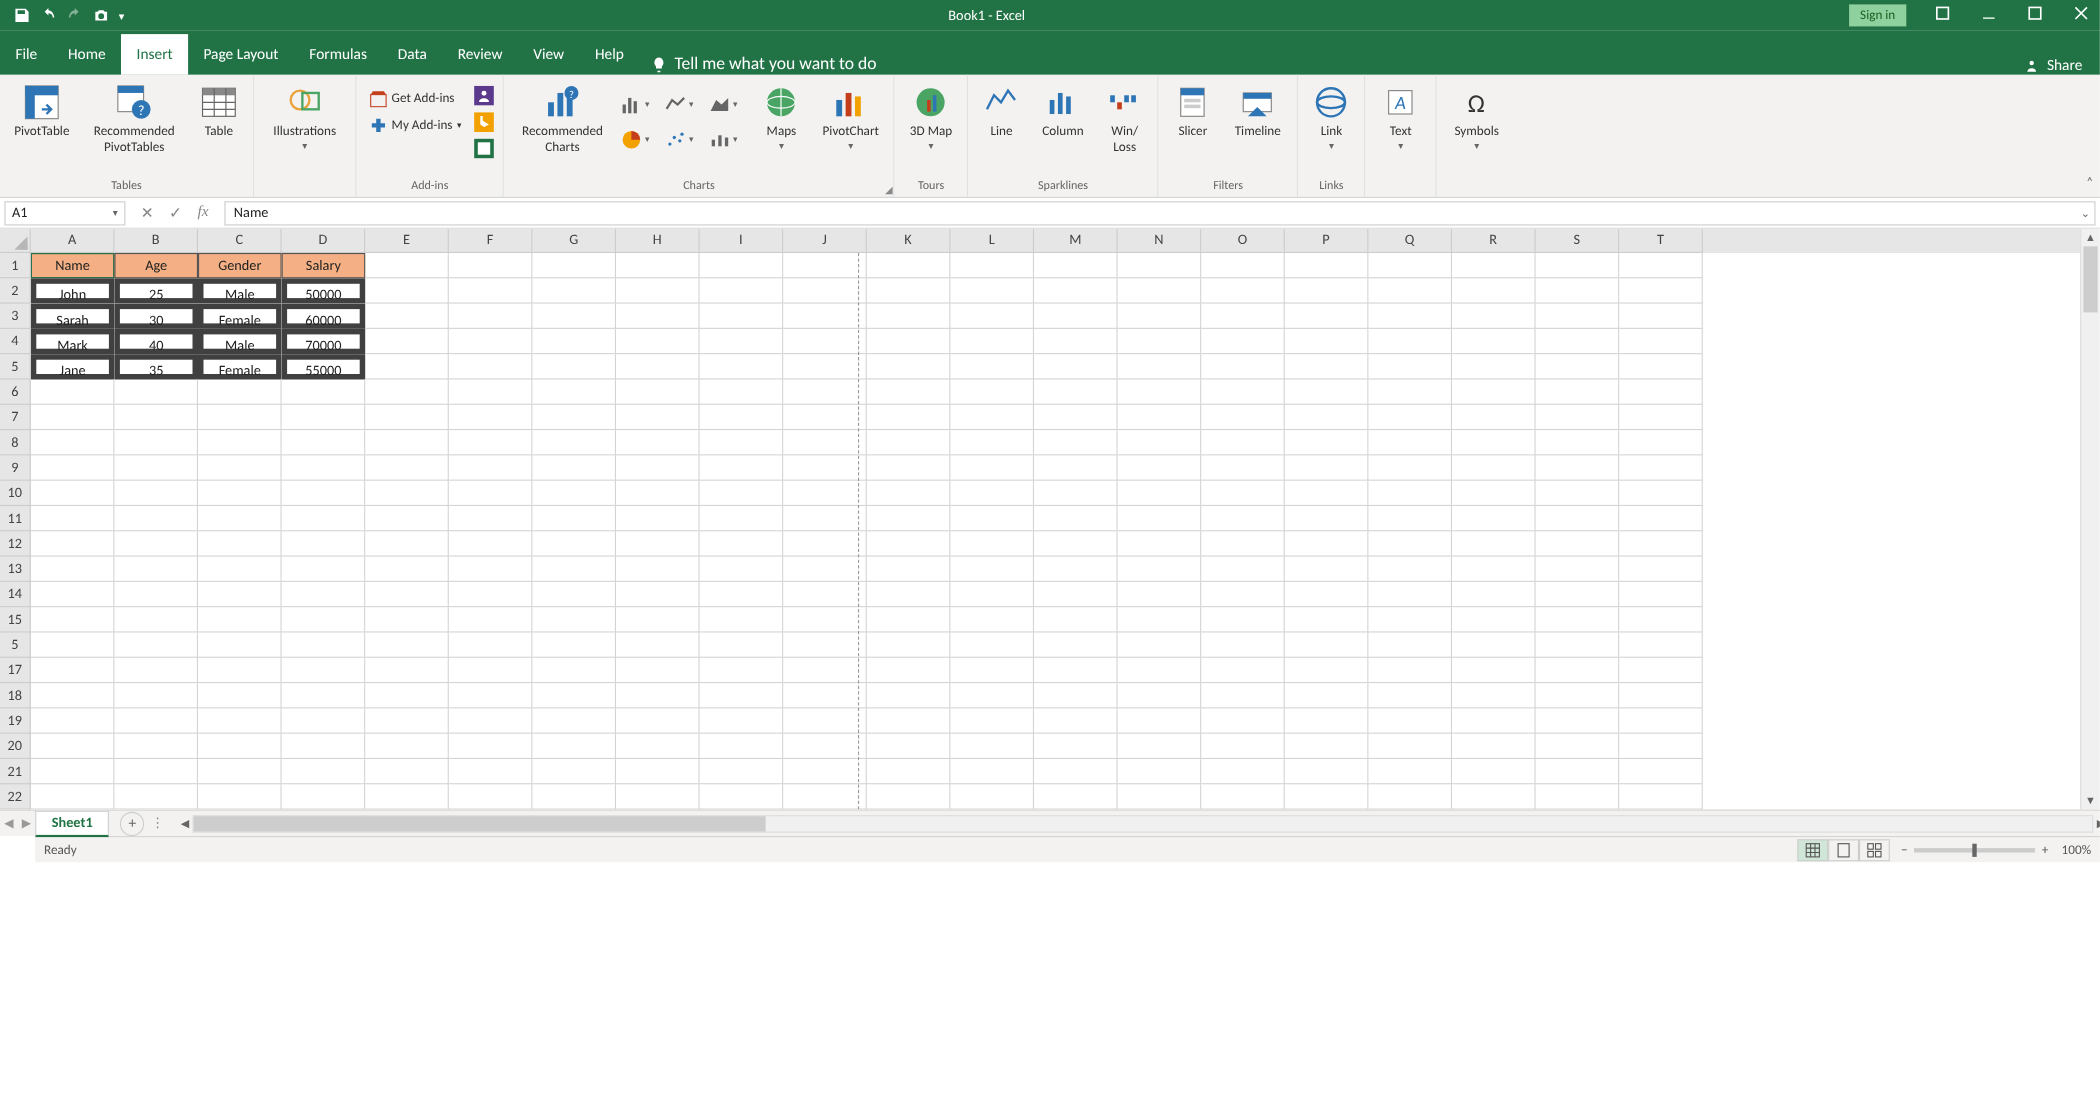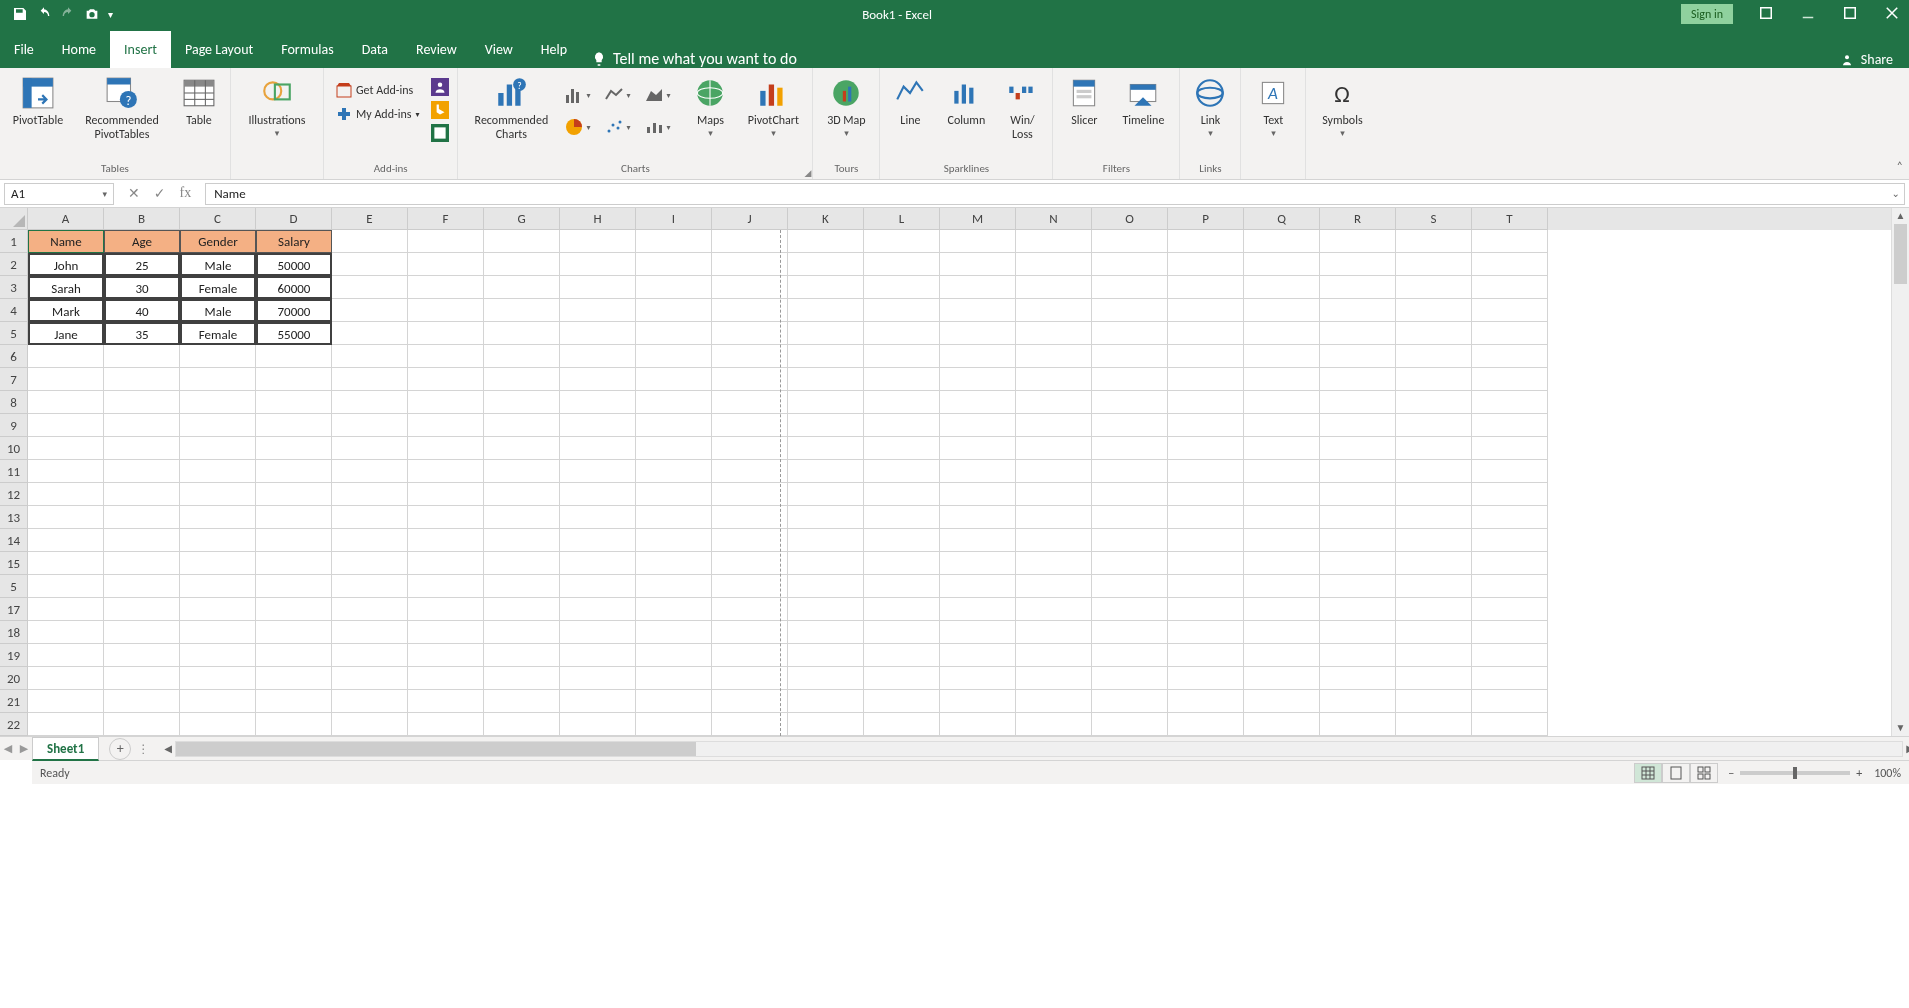--- a/index.html
+++ b/index.html
@@ -40,37 +40,37 @@
   .chartcell .dd { font-size:8px; color:#666; margin-left:2px; }
   .collapse-arrow { position:absolute; right:6px; bottom:6px; font-size:12px; color:#666; cursor:pointer; }
   .dbox { position:absolute; right:1px; bottom:1px; font-size:9px; color:#888; }
 
   
   .fbar { height:28px; border-bottom:1px solid #d4d4d4; display:flex; align-items:center; background:#fff; }
   .namebox { width:110px; border:1px solid #ccc; margin:2px 4px; height:22px; display:flex; align-items:center; padding:0 6px; font-size:13px; justify-content:space-between; }
   .namebox .dd { font-size:9px; color:#666; }
   .fbar-btns { display:flex; gap:14px; padding:0 10px; color:#888; }
   .fbar-btns span { cursor:pointer; font-size:14px; }
-  .fx { font-family:serif; }
+  .fx { font-style:italic; font-family:serif; }
   .formula-input { flex:1; border:1px solid #ccc; height:22px; margin:2px 4px; padding:0 8px; font-size:13px; display:flex; align-items:center; position:relative; }
   .formula-input .exp { position:absolute; right:4px; font-size:10px; color:#666; cursor:pointer; }
 
   
   .gridwrap { position:relative; height:528px; overflow:hidden; background:#fff; }
   .corner { position:absolute; left:0; top:0; width:28px; height:22px; background:#e6e6e6; border-right:1px solid #ccc; border-bottom:1px solid #ccc; z-index:2; }
   .corner::after { content:""; position:absolute; right:2px; bottom:2px; border:6px solid transparent; border-bottom-color:#b7b7b7; border-right-color:#b7b7b7; }
   .colhdrs { position:absolute; left:28px; top:0; right:18px; height:22px; display:flex; background:#e6e6e6; z-index:1; }
   .colhdr { width:76px; border-right:1px solid #ccc; border-bottom:1px solid #ccc; text-align:center; font-size:13px; color:#444; line-height:22px; cursor:pointer; }
   .rowhdrs { position:absolute; left:0; top:22px; bottom:0; width:28px; background:#e6e6e6; z-index:1; }
   .rowhdr { height:23px; border-right:1px solid #ccc; border-bottom:1px solid #ccc; text-align:center; font-size:13px; color:#444; line-height:23px; cursor:pointer; }
   .cells { position:absolute; left:28px; top:22px; right:18px; bottom:0; }
   .row { display:flex; height:23px; }
   .cell { width:76px; border-right:1px solid #d4d4d4; border-bottom:1px solid #d4d4d4; font-size:13px; line-height:22px; padding:0 4px; text-align:center; cursor:cell; white-space:nowrap; }
   .cell.hdr { background:#f4b084; border:1px solid #555; font-weight:400; }
-  .cell.data { border:2px solid #404040; background:#fff; }
+  .cell.data { border:5px solid #404040; background:#fff; }
   .cell.num { text-align:right; }
   .cell.a1 { outline:2px solid #217346; outline-offset:-1px; }
   .pagebreak { position:absolute; top:22px; bottom:0; border-right:1px dashed #999; }
   .vscroll { position:absolute; right:0; top:0; bottom:0; width:18px; background:#f0f0f0; border-left:1px solid #ddd; }
   .vscroll .arrow { height:16px; text-align:center; font-size:10px; color:#666; cursor:pointer; line-height:16px; }
   .vscroll .thumb { position:absolute; top:16px; left:2px; right:2px; height:60px; background:#cdcdcd; }
 
   
   .sheettabs { height:24px; border-top:1px solid #d4d4d4; display:flex; align-items:center; background:#f3f2f1; position:relative; }
   .navarr { width:16px; text-align:center; color:#999; cursor:pointer; font-size:11px; }

